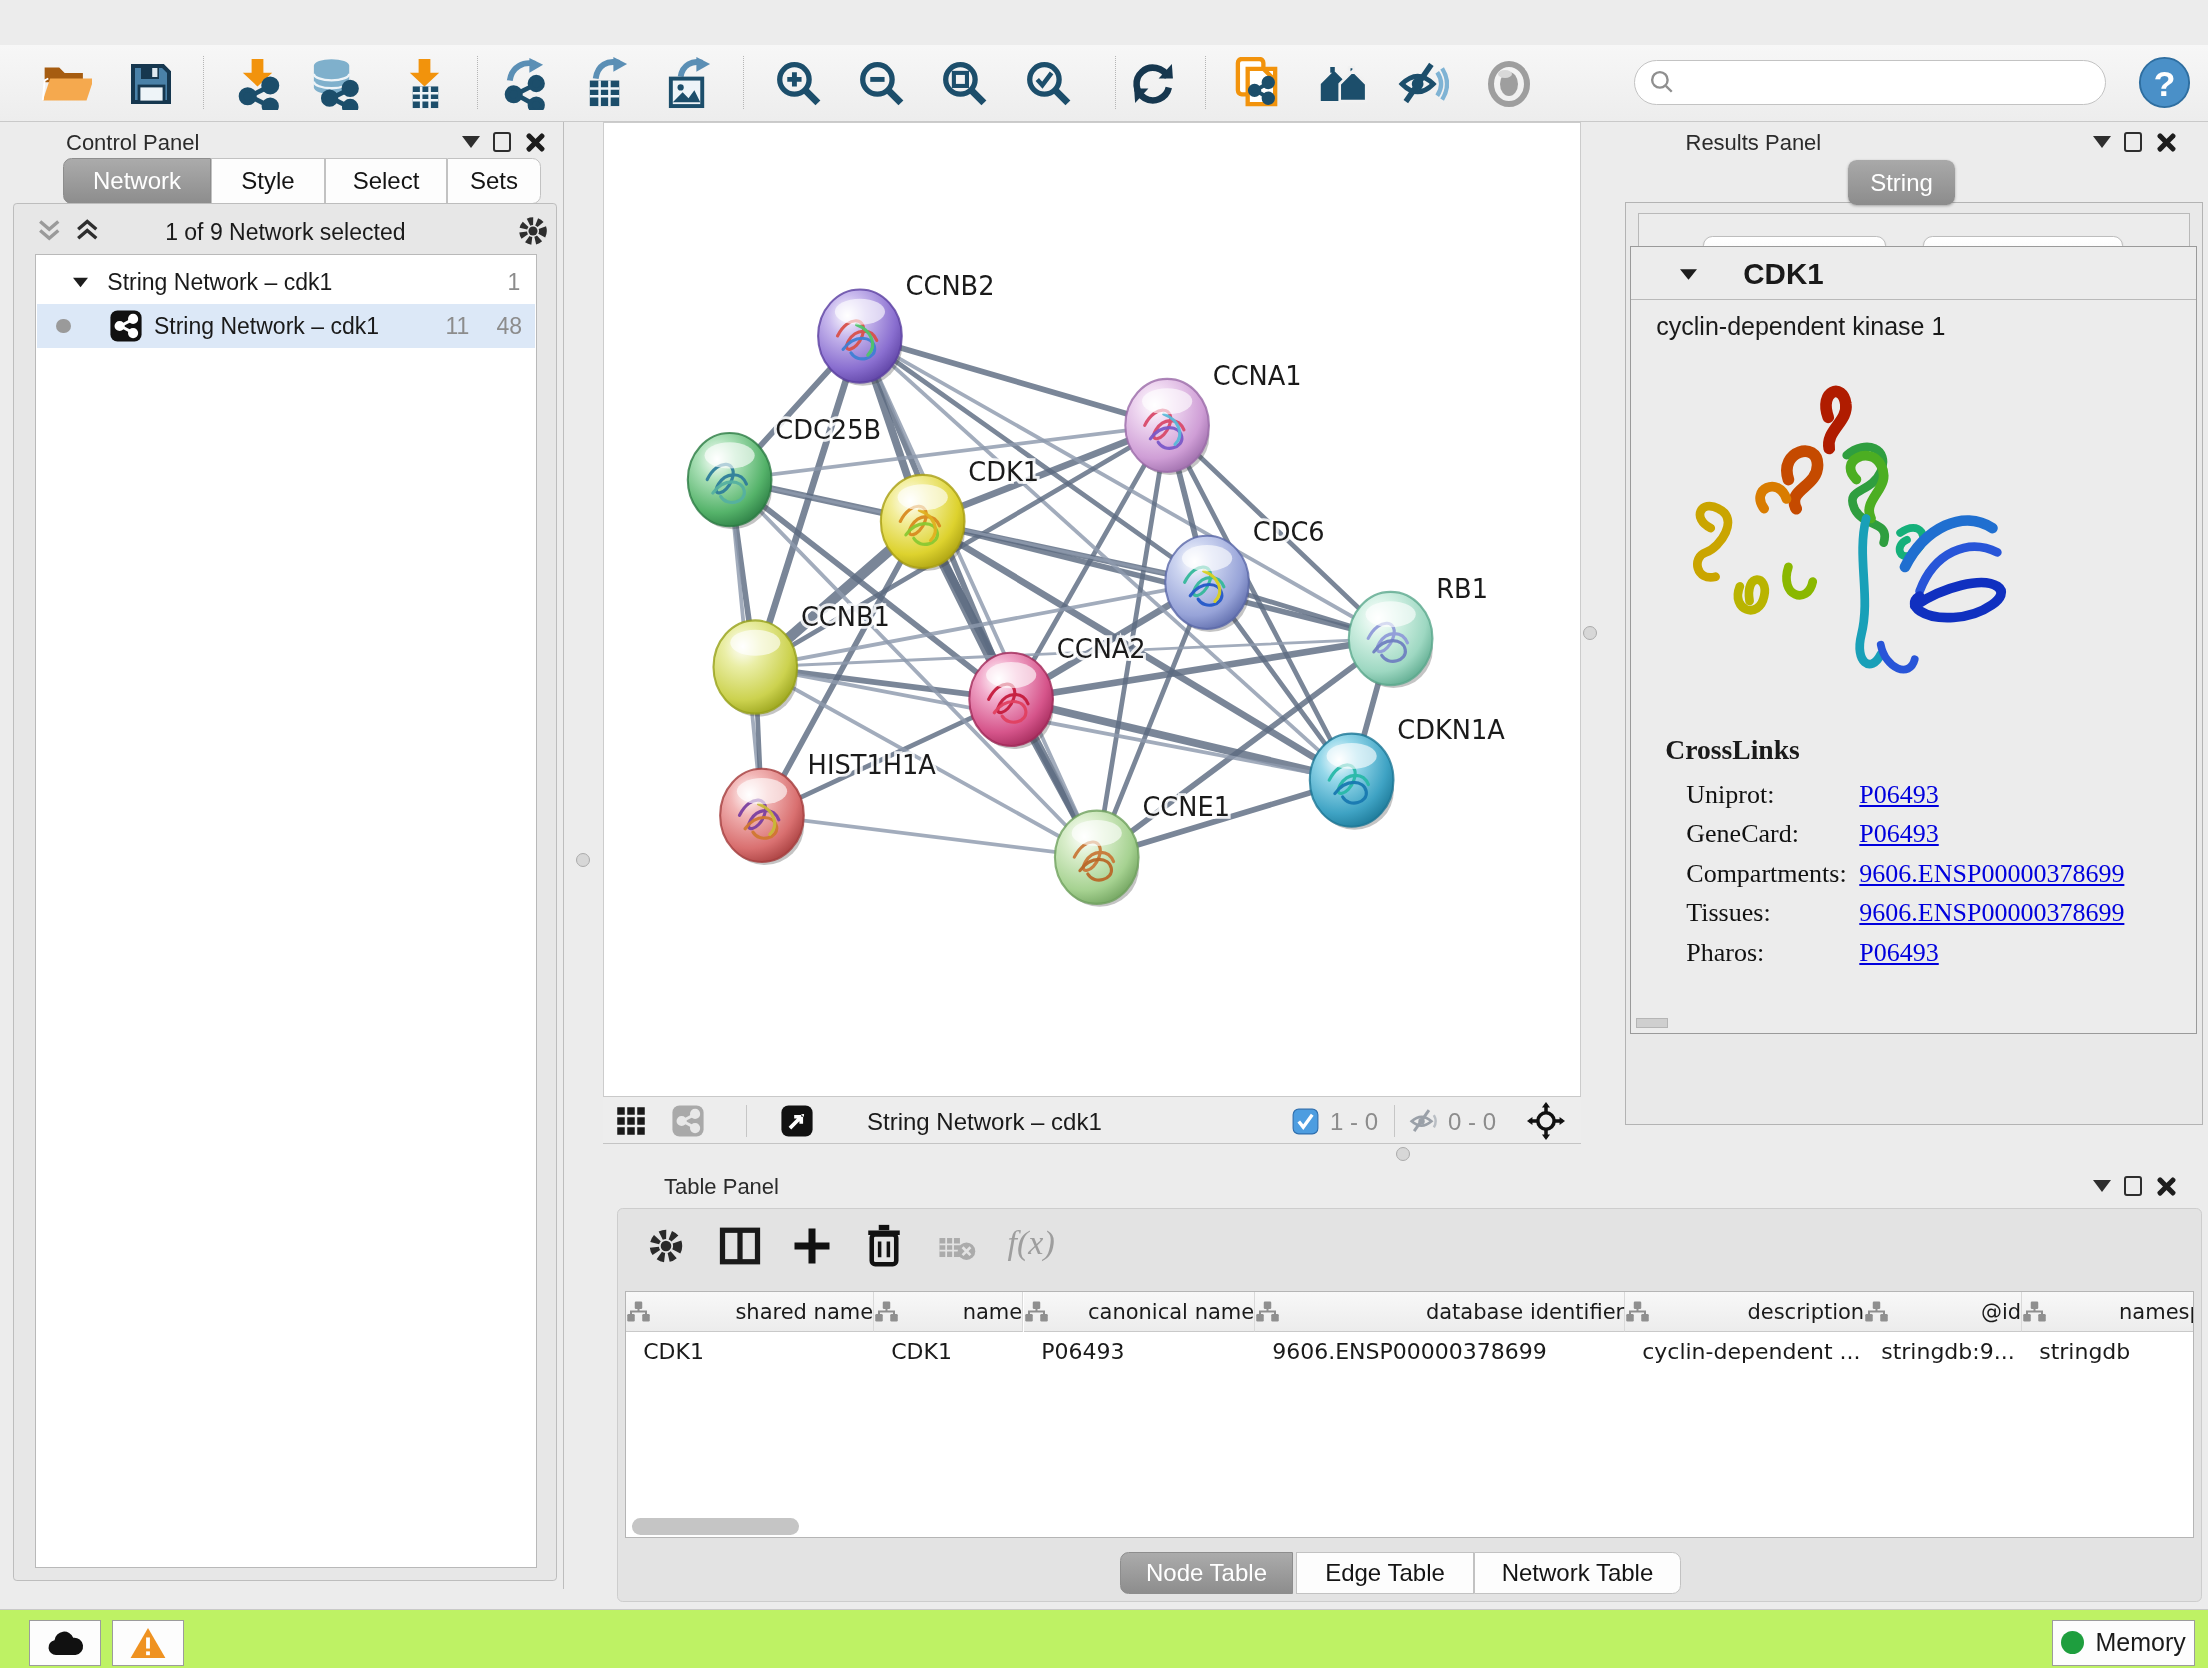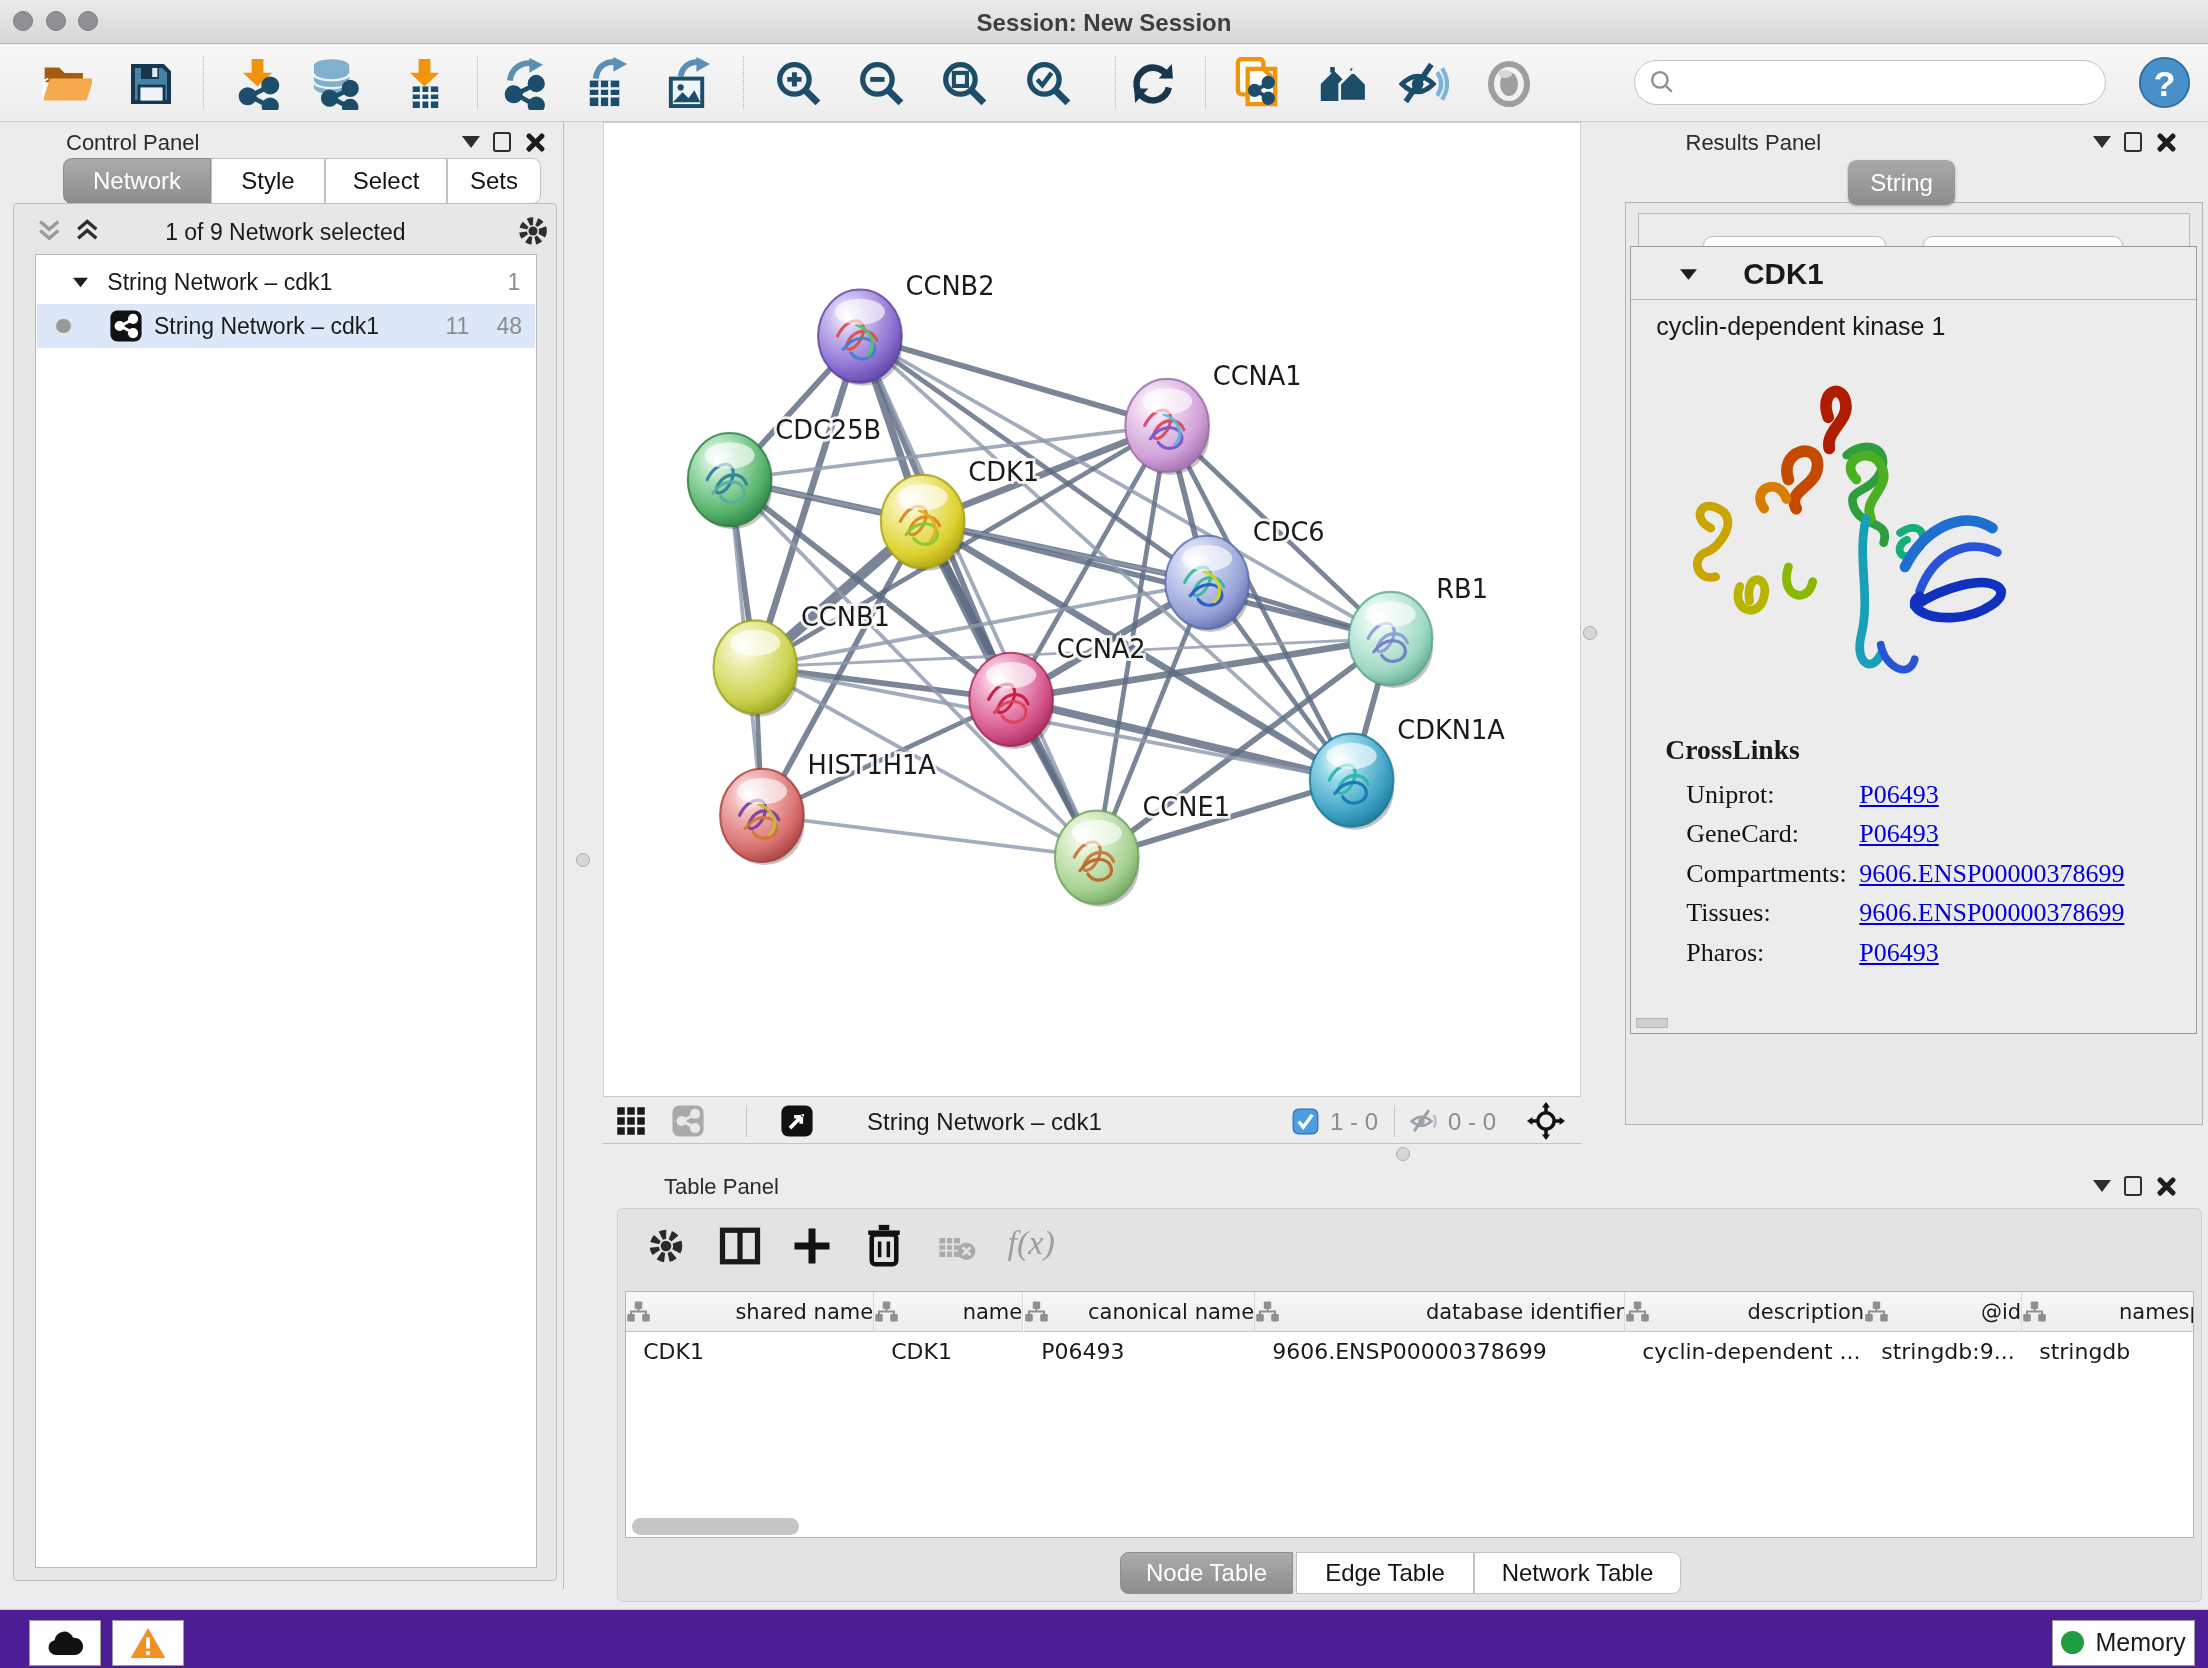--- a/index.html
+++ b/index.html
@@ -86,38 +86,32 @@
     justify-content:space-between; gap:9.5px; background:linear-gradient(#f8f8f8,#ececec);
     border-bottom:1px solid #c9c9c9; border-right:1px solid #d9d9d9;
     font-size:21px; color:#1a1a1a; font-family:"DejaVu Sans", sans-serif; }
   .tcell { position:absolute; top:40px; height:38px; display:flex; align-items:center;
     padding-left:17px; font-size:22px; font-family:"DejaVu Sans", sans-serif; }
   .hscroll { position:absolute; left:5.7px; top:226px; width:167px; height:17px;
     background:#c5c5c5; border-radius:8.6px; }
   .bttab { position:absolute; top:384px; height:42px; }
 
   
-  .statusbar { left:0; top:1609px; width:2208px; height:59px; background:#4c1d95;
+  .statusbar { left:0; top:1609px; width:2208px; height:59px; background:#bef264;
     border-top:1.9px solid #c9c9c9; }
   .sbtn { position:absolute; top:9.5px; height:46px; background:#fdfdfd;
     border:1.9px solid #9c9c9c; display:flex; align-items:center; justify-content:center; gap:11.4px; }
   text.nodelabel { font-family:"DejaVu Sans", sans-serif; font-size:27px; fill:#1a1a1a;
     paint-order:stroke; stroke:#ffffff; stroke-width:6px; stroke-opacity:.85; }
 </style>
 </head>
 <body>
 
 <div class="app">
 
-  <div class="abs titlebar">
-    <span class="tlight" style="left:13.3px"></span>
-    <span class="tlight" style="left:46px"></span>
-    <span class="tlight" style="left:78px"></span>
-    <div class="wintitle">Session: New Session</div>
-  </div>
 
   <div class="abs toolbar">
     <div class="ticon" style="left:39px">
       <svg width="51" height="44" viewBox="0 0 28 24">
           <path d="M2,3 h8 l3,3 h10 v5 H2z" fill="#a65c10"></path>
           <path d="M1,21 L5,9 h24 l-4,12z" fill="#f5a94e"></path>
           <path d="M1,21 L2,10 l2,-1" fill="none" stroke="#fff" stroke-width="1"></path>
         </svg>
     </div>
     <div class="ticon" style="left:123px">

